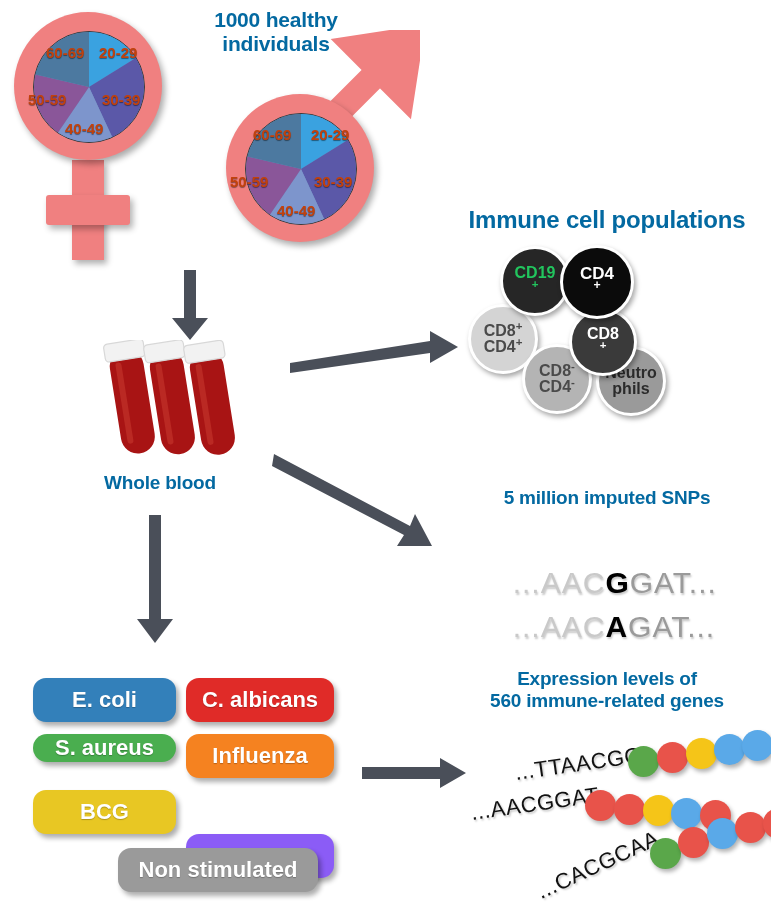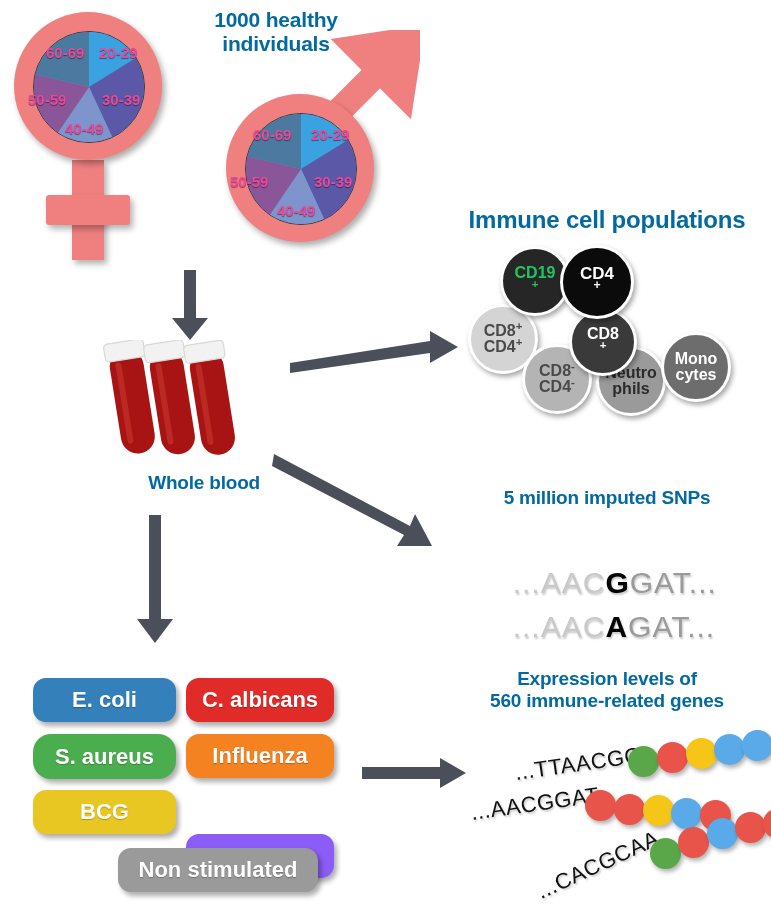--- a/index.html
+++ b/index.html
@@ -12,36 +12,36 @@
 
   
   .heading{
     font-weight:bold;color:#0369a1;text-align:center;line-height:1.15;
     white-space:pre-line;letter-spacing:-0.2px;
   }
   #title-individuals{left:176px;top:8px;width:200px;font-size:21px;}
   #title-immune{left:452px;top:206px;width:310px;font-size:24px;}
   #title-snps{left:452px;top:487px;width:310px;font-size:19px;}
   #title-expression{left:452px;top:668px;width:310px;font-size:19px;}
-  #label-wholeblood{left:60px;top:472px;width:200px;font-size:19px;text-align:right;}
+  #label-wholeblood{left:60px;top:472px;width:200px;font-size:19px;}
 
   
   .gender{position:absolute;}
   .ring{
     position:absolute;border-radius:50%;
     background:#f08080;
     box-shadow:3px 4px 6px rgba(0,0,0,0.33);
   }
   .pie{
     position:absolute;border-radius:50%;
     border:1.5px solid #3a3a3a;
     overflow:hidden;background:#6f8fbf;
   }
   .pielabel{
-    position:absolute;color:#ec4899;font-weight:bold;
+    position:absolute;color:#c2410c;font-weight:bold;
     text-shadow:0 1px 1px rgba(0,0,0,.45);
     white-space:nowrap;
   }
   
   .fem-v{
     position:absolute;background:#f08080;
     box-shadow:3px 4px 6px rgba(0,0,0,.3);
   }
   .fem-h{
     position:absolute;background:#f08080;
@@ -214,25 +214,20 @@
   <div class="cell" style="left:522px;top:344px;width:70px;height:70px;background:#b4b4b4;color:#4a4a4a;font-size:16px;z-index:3;">
     <span>
         <span>CD8<sup class="sup">-</sup><br>CD4<sup class="sup">-</sup></span>
       </span>
   </div>
   <div class="cell" style="left:596px;top:346px;width:70px;height:70px;background:#9a9a9a;color:#2b2b2b;font-size:16px;z-index:4;">
     <span>
         <span>Neutro<br>phils</span>
       </span>
   </div>
-  <div class="cell" style="left:661px;top:332px;width:70px;height:70px;background:#6d6d6d;color:#ffffff;font-size:16px;z-index:5;">
-    <span>
-        <span>Mono<br>cytes</span>
-      </span>
-  </div>
   <div class="cell" style="left:569px;top:308px;width:68px;height:68px;background:#3a3a3a;color:#ffffff;font-size:16px;z-index:7;">
     <span><span>CD8</span><sup class="sup">+</sup></span>
   </div>
   <div class="cell" style="left:500px;top:246px;width:70px;height:70px;background:#262626;color:#22c55e;font-size:16px;z-index:8;">
     <span><span>CD19</span><sup class="sup">+</sup></span>
   </div>
   <div class="cell" style="left:560px;top:245px;width:74px;height:74px;background:#0b0b0b;color:#ffffff;font-size:17px;z-index:9;">
     <span><span>CD4</span><sup class="sup">+</sup></span>
   </div>
 </div>
@@ -245,21 +240,21 @@
 <div class="snpline" style="left:494px;top:576px;">
   <span class="snpfade">...AAC</span><b>A</b><span>GAT...</span>
 </div>
 
 <div class="pill" style="left:33px;top:678px;width:143px;height:44px;background:#3380ba;">
   <span>E. coli</span>
 </div>
 <div class="pill" style="left:186px;top:678px;width:148px;height:44px;background:#e02b28;">
   <span>C. albicans</span>
 </div>
-<div class="pill" style="left:33px;top:734px;width:143px;height:45px;background:#4aae4f;border-radius:18px;">
+<div class="pill" style="left:33px;top:734px;width:143px;height:28px;background:#4aae4f;border-radius:18px;">
   <span>S. aureus</span>
 </div>
 <div class="pill" style="left:186px;top:734px;width:148px;height:44px;background:#f58220;">
   <span>Influenza</span>
 </div>
 <div class="pill" style="left:33px;top:790px;width:143px;height:44px;background:#e8c723;">
   <span>BCG</span>
 </div>
 <div class="pill" style="left:186px;top:834px;width:148px;height:44px;background:#8b5cf6;">
   <span>SEB</span>

